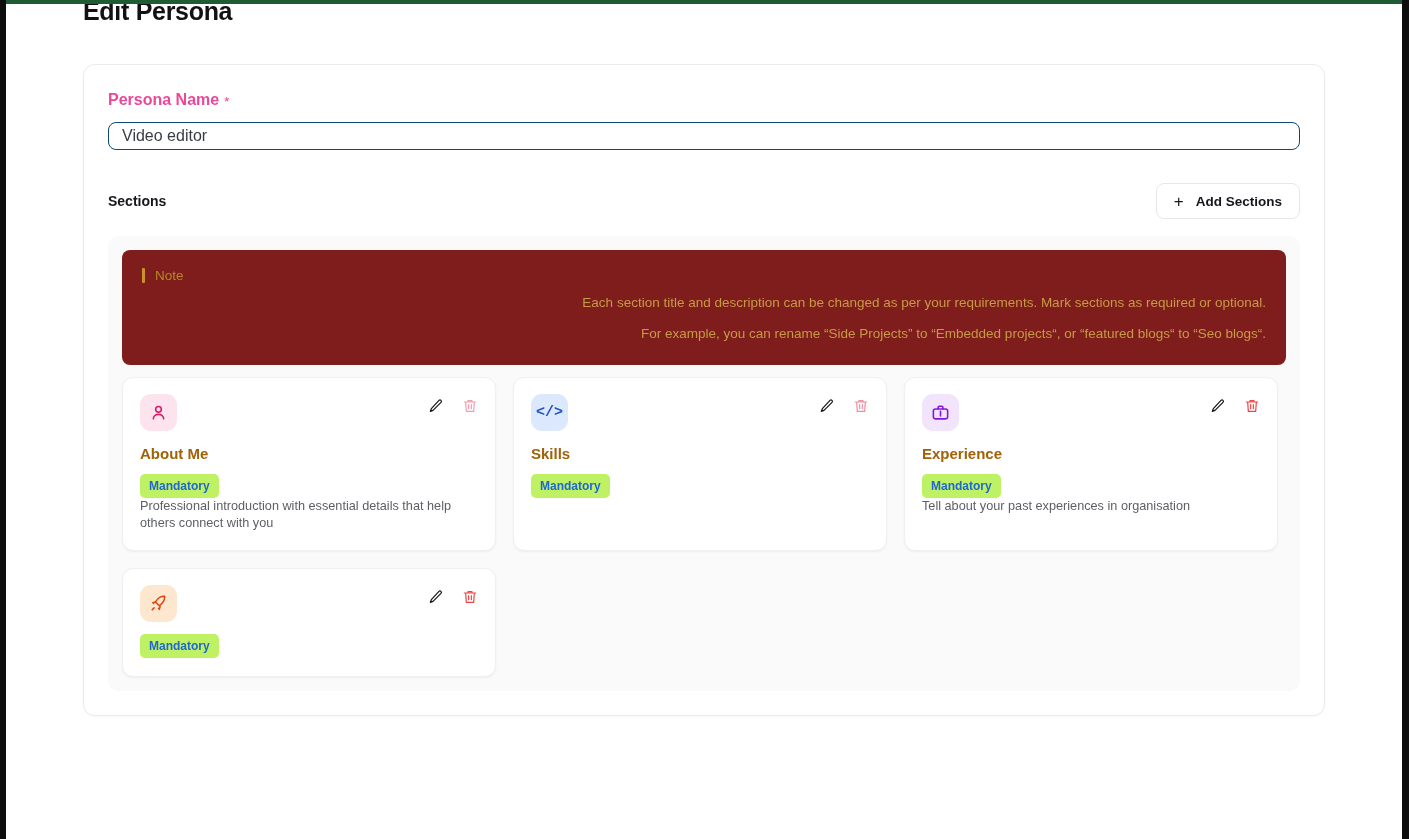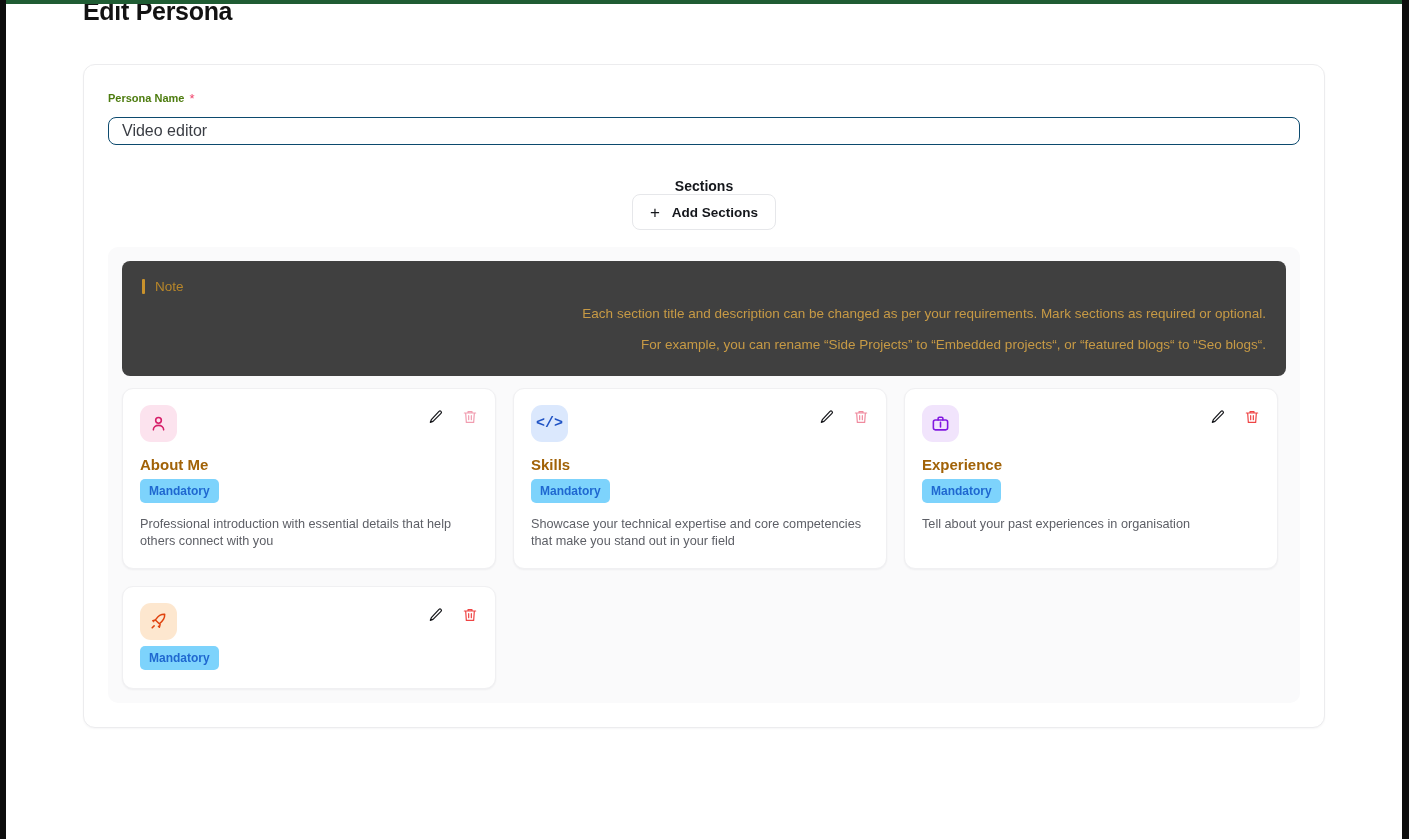--- a/index.html
+++ b/index.html
@@ -39,57 +39,57 @@
   .form-card {
     margin: 38px 0 0 77px;
     width: 1242px;
     background: #fff;
     border: 1px solid #ececee;
     border-radius: 12px;
     padding: 26px 24px 24px 24px;
     box-shadow: 0 1px 2px rgba(16,24,40,0.04);
   }
   .field-label-row { display: flex; align-items: center; gap: 5px; }
-  .field-label { font-size: 11px; font-weight: bold; color: #4d7c0f; }
+  .field-label { font-size: 16px; font-weight: bold; color: #ec4899; }
   .req-star { color: #f0436b; font-size: 13px; line-height: 1; position: relative; top: 1px; }
   .text-input {
     margin-top: 13px;
     width: 100%; height: 28px;
     border: 1px solid #0c4a6e;
     border-radius: 8px;
     background: #fff;
     padding: 0 13px;
     font-family: "Liberation Sans", sans-serif;
     font-size: 16px; color: #3a3d44;
     outline: none;
   }
   .sections-row {
     margin-top: 33px;
-    display: flex; align-items: center; justify-content: space-between; flex-direction: column;
+    display: flex; align-items: center; justify-content: space-between;
   }
   .sections-title { font-size: 14px; font-weight: bold; color: #15171c; }
   .add-btn {
     display: inline-flex; align-items: center; gap: 12px;
     height: 36px; padding: 0 17px;
     background: #fff;
     border: 1px solid #e6e7ea;
     border-radius: 8px;
     font-family: "Liberation Sans", sans-serif;
     font-size: 13.5px; font-weight: bold; color: #14161b;
     cursor: pointer;
   }
   .add-btn .plus { font-size: 17px; font-weight: normal; line-height: 1; color: #14161b; }
   .sections-wrap {
     margin-top: 17px;
     background: #fafafb;
     border-radius: 10px;
     padding: 14px;
   }
   .note-box {
-    background: #404040;
+    background: #7f1d1d;
     border-radius: 8px;
     padding: 18px 20px 20px 20px;
   }
   .note-head { display: flex; align-items: center; gap: 10px; }
   .note-bar { width: 3px; height: 15px; background: #c9922c; border-radius: 1px; }
   .note-title { font-size: 13.5px; color: #b7862a; font-weight: normal; }
   .note-line {
     margin-top: 9px; margin-left: 13px;
     font-size: 13.5px; color: #c79a45; line-height: 22px; text-align: right;
   }
@@ -112,27 +112,26 @@
     border-radius: 11px;
     display: flex; align-items: center; justify-content: center;
   }
   .card-actions { display: flex; align-items: center; gap: 18px; padding-top: 4px; }
   .act-icon { cursor: pointer; display: block; line-height: 0; }
   .card-title {
     margin-top: 14px;
     font-size: 15px; font-weight: bold; color: #a16207;
   }
   .badge {
-    display: inline-block; margin-top: 6px;
-    background: #7dd3fc; color: #1f68d0;
+    display: inline-block; margin-top: 12px;
+    background: #bef264; color: #1f68d0;
     font-size: 12px; font-weight: bold;
     padding: 5px 9px; border-radius: 5px;
   }
   .card-desc {
-    margin-top: 13px;
     font-size: 12.7px; color: #5d5f66; line-height: 17px;
   }
   .code-glyph { font-family: "Liberation Mono", monospace; font-size: 15px; font-weight: bold; color: #1f52c4; }
 </style>
 </head>
 <body>
 
 <div id="viewport">
   <div class="top-strip"></div>
 
@@ -210,21 +209,20 @@
                 </span>
                 <span class="act-icon">
                   <svg width="16" height="16" viewBox="0 0 24 24" fill="none" stroke="#f08a9e" stroke-width="1.8" stroke-linecap="round" stroke-linejoin="round">
                     <path d="M3.5 6h17M9 6V4h6v2M5.5 6l1 14h11l1-14M10 10v6M14 10v6"></path>
                   </svg>
                 </span>
               </div>
             </div>
             <div class="card-title">Skills</div>
             <div><span class="badge">Mandatory</span></div>
-            <div class="card-desc">Showcase your technical expertise and core competencies that make you stand out in your field</div>
           </div>
 
           <div class="sec-card">
             <div class="card-top">
               <div class="icon-badge" style="background:#f1e4fc">
                 <svg width="19" height="19" viewBox="0 0 24 24" fill="none" stroke="#8218e0" stroke-width="2" stroke-linecap="round" stroke-linejoin="round">
                   <rect x="3" y="7.5" width="18" height="12.5" rx="2.5"></rect>
                   <path d="M9 7.5V5.5a1.5 1.5 0 0 1 1.5-1.5h3A1.5 1.5 0 0 1 15 5.5v2M12 10.5v6"></path>
                 </svg>
               </div>

